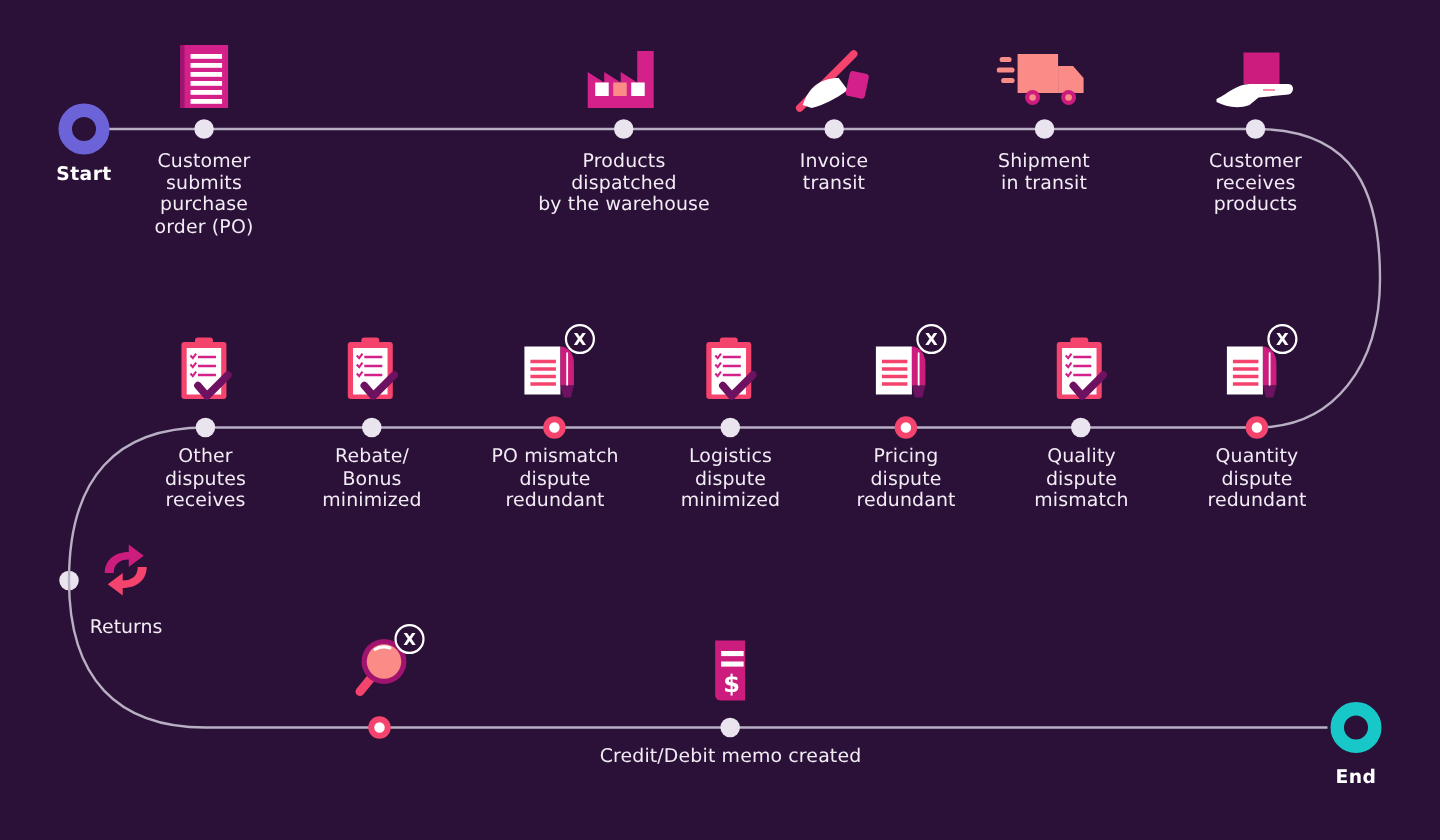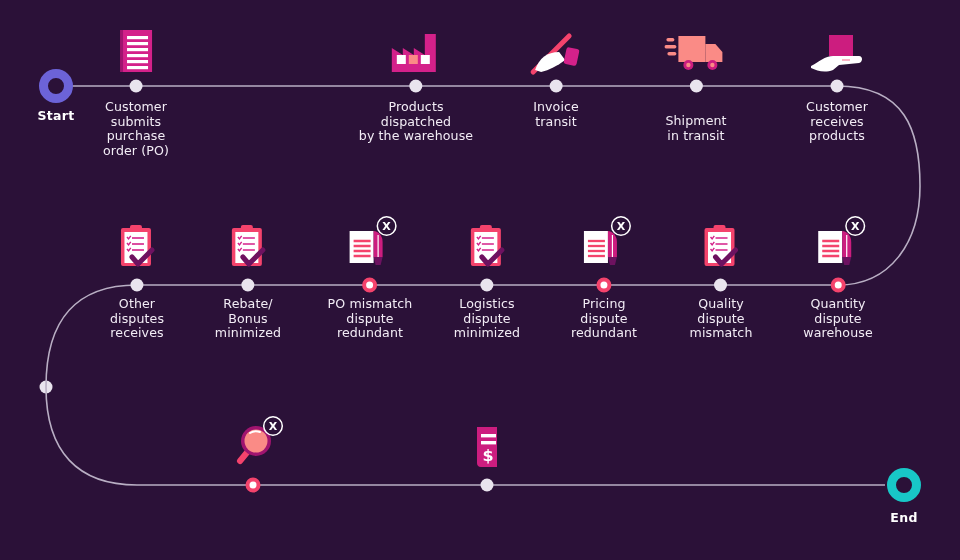--- a/index.html
+++ b/index.html
@@ -72,20 +72,29 @@
              C 46 452 78 485 137 485
              L 885 485" fill="none" stroke="#b9afc4" stroke-width="1.6"></path>
   </svg>
 
   <div class="ring start" style="left:56px;top:86px;"></div>
   <div class="terminal-label" style="left:56px;top:108px;">Start</div>
 
   <div class="ring end" style="left:904px;top:485px;"></div>
   <div class="terminal-label" style="left:904px;top:510px;">End</div>
 
+  <div class="returns-wrap" style="left:84px;top:360px;">
+    <div>
+      <svg width="40" height="40" viewBox="0 0 40 40">
+        <path d="M23 4 C13 4 7 10 7 18 L13 18 C13 12 17 9 23 9 L23 14 L33 6.5 L23 -1 Z" fill="#cc1d7f" transform="translate(-1,4)"></path>
+        <path d="M17 36 C27 36 33 30 33 22 L27 22 C27 28 23 31 17 31 L17 26 L7 33.5 L17 41 Z" fill="#f4436c" transform="translate(1,-4)"></path>
+      </svg>
+    </div>
+    <div class="label">Returns</div>
+  </div>
   <div class="dot" style="left:46px;top:387px;"></div>
 
   <div class="node" style="left:136px;top:86px;">
     <div class="icon" style="top:-58px;">
       <svg width="40" height="46" viewBox="0 0 40 46">
         <rect x="4" y="2" width="32" height="42" fill="#a0146f"></rect>
         <rect x="7" y="2" width="29" height="42" fill="#d4218a"></rect>
         <g fill="#ffffff">
           <rect x="11" y="8" width="21" height="3.2"></rect>
             <rect x="11" y="14" width="21" height="3.2"></rect>
@@ -145,21 +154,21 @@
         <rect x="14" y="6" width="27" height="26" fill="#fa8b86"></rect>
         <path d="M41 14 h10 l7 8 v10 H41 Z" fill="#fa8b86"></path>
         <rect x="44" y="17" width="8" height="6" rx="1.5" fill="#fa8b86"></rect>
         <circle cx="24" cy="35" r="5" fill="#cc1d7f"></circle>
           <circle cx="24" cy="35" r="2.2" fill="#fa8b86"></circle>
         <circle cx="48" cy="35" r="5" fill="#cc1d7f"></circle>
           <circle cx="48" cy="35" r="2.2" fill="#fa8b86"></circle>
       </svg>
     </div>
     <div class="dot" style="top:0px;"></div>
-    <div class="label" style="margin-top:28px;">Shipment
+    <div class="label" style="margin-top:14px;">Shipment
 in transit</div>
   </div>
 
   <div class="node" style="left:837px;top:86px;">
     <div class="icon" style="top:-54px;">
       <svg width="56" height="44" viewBox="0 0 56 44">
         <rect x="20" y="3" width="24" height="21" fill="#cc1d7f"></rect>
         <path d="M2 34 C10 30 16 24 24 24 L50 24 C54 24 54 30 50 31 L30 33 L24 38 C16 41 8 39 2 36 Z" fill="#ffffff"></path>
         <g stroke="#f4436c" stroke-width="1" opacity=".8">
           <line x1="33" y1="28" x2="41" y2="28"></line>
@@ -343,21 +352,21 @@
       <div class="badge" style="right:-2px;top:-4px;">
         <svg width="22" height="22" viewBox="0 0 22 22">
           <circle cx="11" cy="11" r="9.3" fill="#2b1138" stroke="#ffffff" stroke-width="1.5"></circle>
           <text x="11" y="15" font-family="DejaVu Sans, sans-serif" font-size="11" font-weight="bold" fill="#ffffff" text-anchor="middle">X</text>
         </svg>
       </div>
     </div>
     <div class="dot alert" style="top:0px;"></div>
     <div class="label">Quantity
 dispute
-warehouse</div>
+redundant</div>
   </div>
 
   <div class="node" style="left:253px;top:485px;">
     <div class="icon" style="top:-68px;">
       <svg width="50" height="56" viewBox="0 0 50 56">
         <line x1="12" y1="44" x2="21" y2="33" stroke="#f4436c" stroke-width="6" stroke-linecap="round"></line>
         <circle cx="28" cy="24" r="15" fill="#a0146f"></circle>
         <circle cx="28" cy="24" r="11.5" fill="#fa8b86"></circle>
         <path d="M22 16 C25 14 29 14 32 15" stroke="#ffffff" stroke-width="2" fill="none" stroke-linecap="round"></path>
       </svg>
@@ -376,16 +385,17 @@
       <svg width="40" height="48" viewBox="0 0 40 48">
         <path d="M10 4 h20 v40 H14 C11 44 10 42 10 40 Z" fill="#cc1d7f"></path>
         <g fill="#ffffff">
           <rect x="14" y="11" width="15" height="3.4"></rect>
             <rect x="14" y="18" width="15" height="3.4"></rect>
         </g>
         <text x="21" y="38" font-family="DejaVu Sans, sans-serif" font-size="16" font-weight="bold" fill="#ffffff" text-anchor="middle">$</text>
       </svg>
     </div>
     <div class="dot" style="top:0px;"></div>
+    <div class="label wide">Credit/Debit memo created</div>
   </div>
 
 
 </div>
 
 </body></html>

